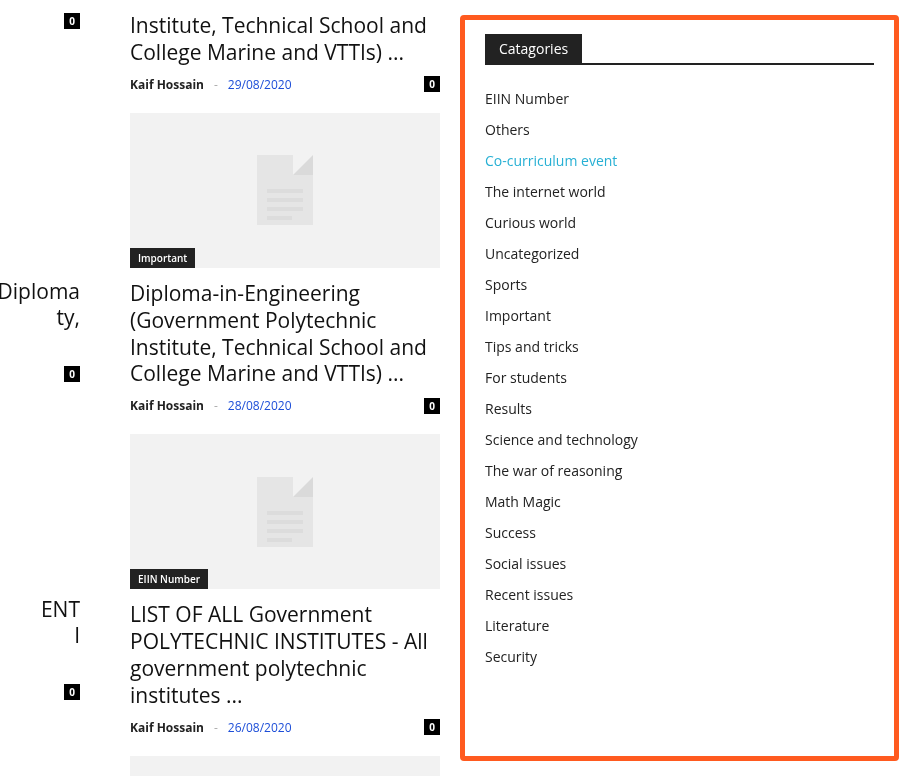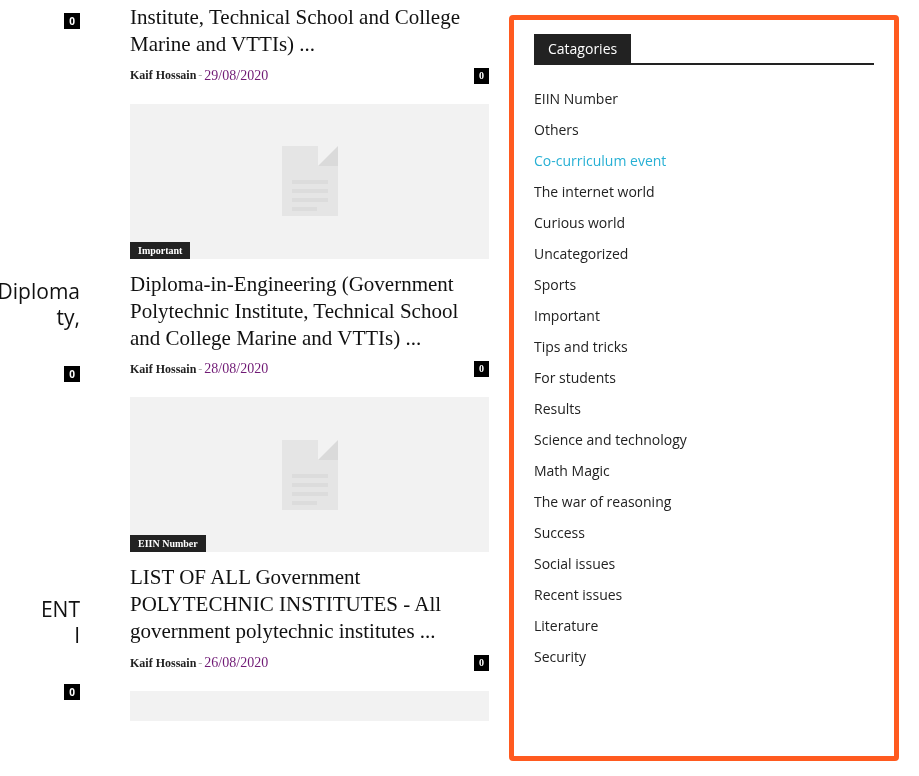--- a/index.html
+++ b/index.html
@@ -15,25 +15,24 @@
       height: 776px;
       overflow: hidden;
     }
     .col-left {
       width: 80px;
       flex-shrink: 0;
       position: relative;
     }
     .col-mid {
       flex: 1;
-      padding: 4px 20px 0 50px;
-      font-family: Liberation Serif, serif;
+      padding: 12px 20px 0 50px;
     }
     .col-right {
-      width: 410px;
+      width: 459px;
       flex-shrink: 0;
       padding: 15px 20px 15px 0;
     }
     .left-row {
       position: absolute;
       right: 0;
       text-align: right;
     }
     .left-title {
       font-size: 21px;
@@ -55,31 +54,31 @@
     .art-title {
       font-size: 21px;
       line-height: 1.28;
       color: #111;
       font-weight: 400;
       margin-bottom: 10px;
     }
     .art-meta {
       display: flex;
       align-items: center;
-      gap: 2px;
+      gap: 10px;
       position: relative;
     }
     .art-author {
       font-size: 12px;
       font-weight: 700;
       color: #222;
     }
     .art-date {
-      font-size: 14px;
-      color: #701a75;
+      font-size: 12px;
+      color: #1d4ed8;
     }
     .art-dash {
       color: #aaa;
       font-size: 12px;
     }
     .art-zero {
       margin-left: auto;
     }
     .thumb-wrap {
       height: 155px;
@@ -267,22 +266,22 @@
           <li><a href="#" class="active">Co-curriculum event</a></li>
           <li><a href="#">The internet world</a></li>
           <li><a href="#">Curious world</a></li>
           <li><a href="#">Uncategorized</a></li>
           <li><a href="#">Sports</a></li>
           <li><a href="#">Important</a></li>
           <li><a href="#">Tips and tricks</a></li>
           <li><a href="#">For students</a></li>
           <li><a href="#">Results</a></li>
           <li><a href="#">Science and technology</a></li>
+          <li><a href="#">The war of reasoning</a></li>
           <li><a href="#">Math Magic</a></li>
-          <li><a href="#">The war of reasoning</a></li>
           <li><a href="#">Success</a></li>
           <li><a href="#">Social issues</a></li>
           <li><a href="#">Recent issues</a></li>
           <li><a href="#">Literature</a></li>
           <li><a href="#">Security</a></li>
         </ul>
     </div>
   </div>
 
 </div>

